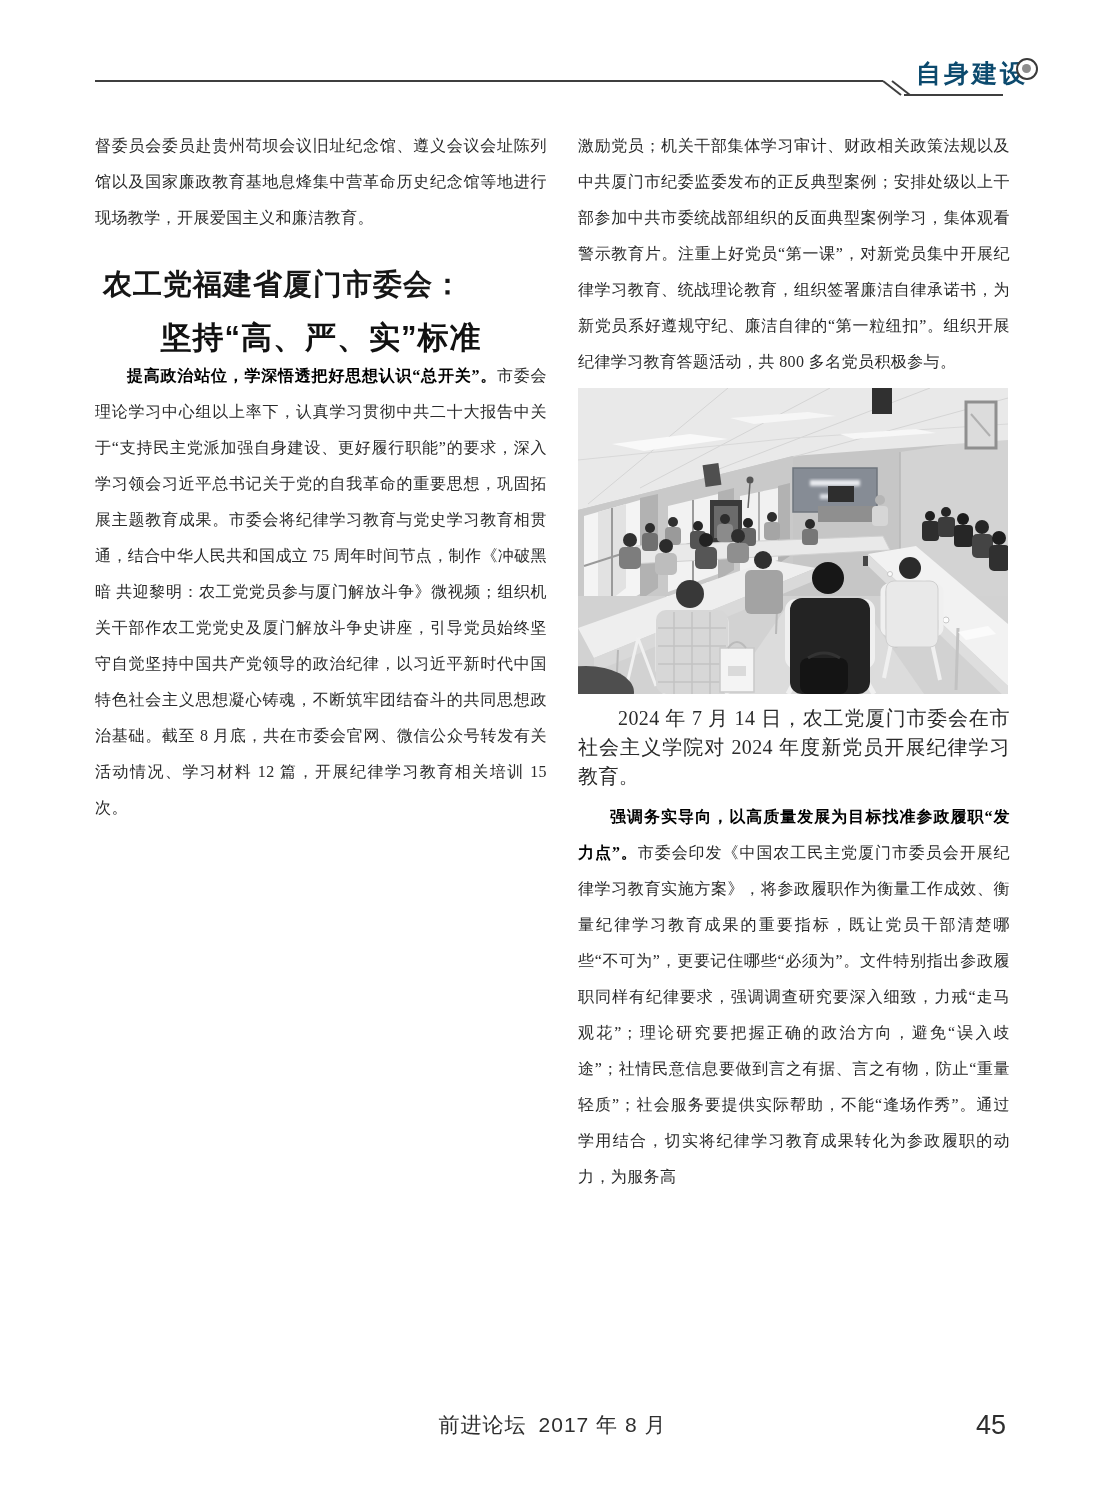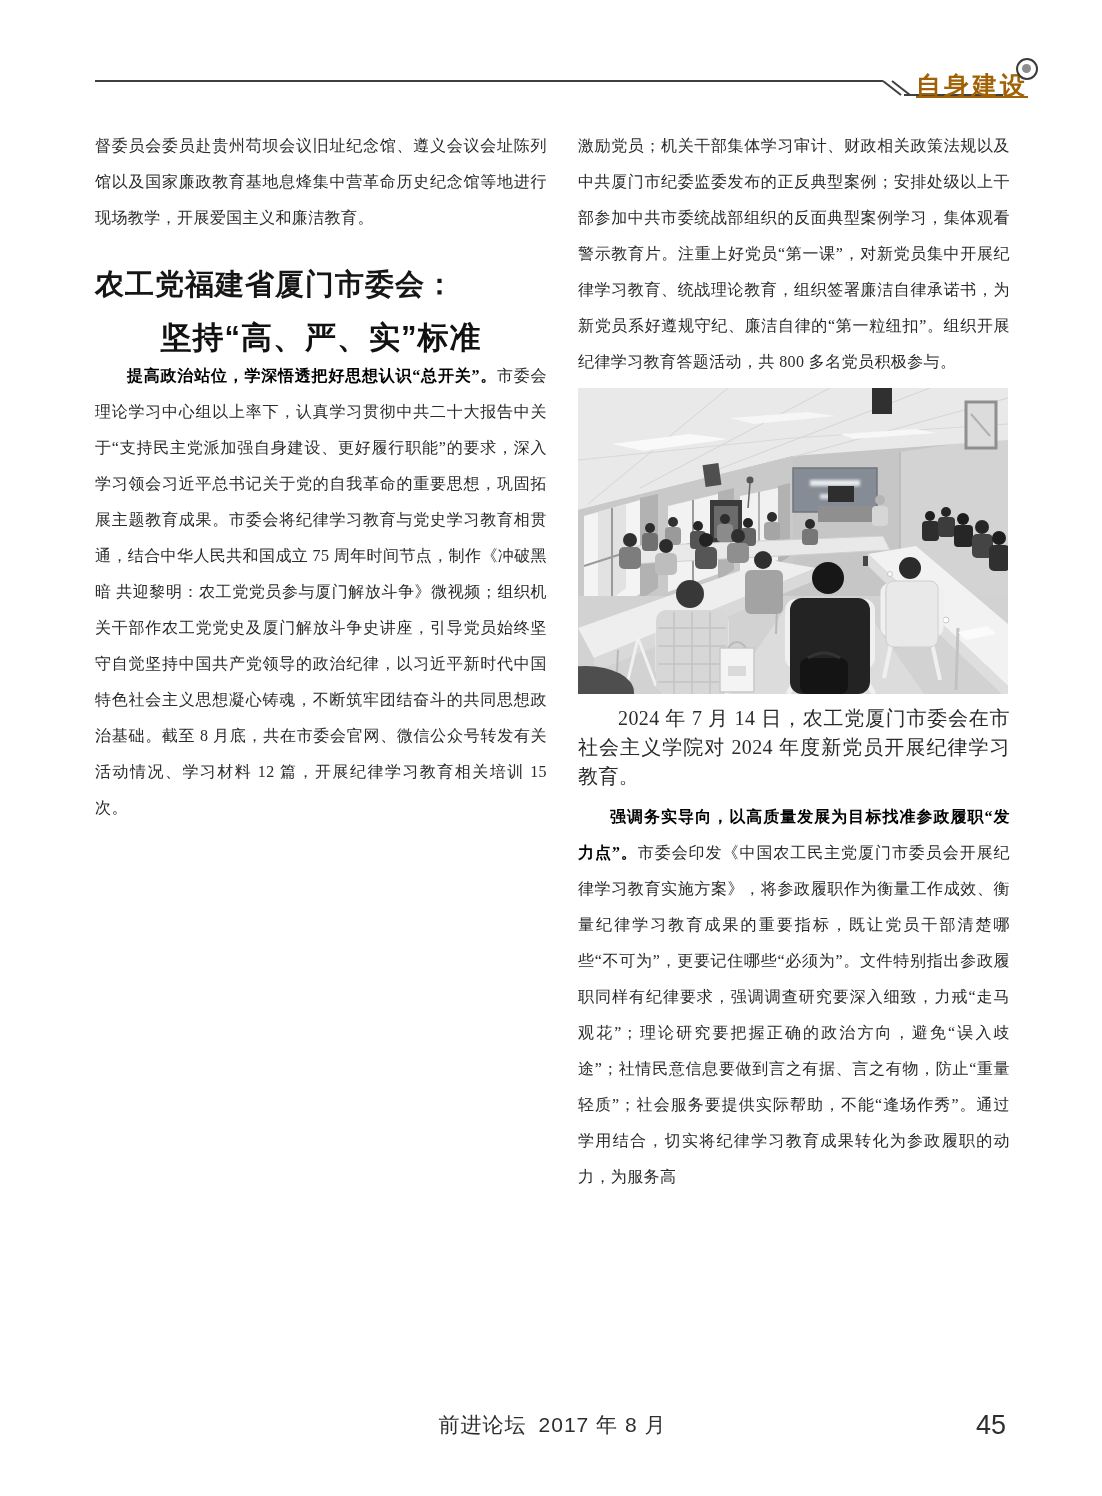--- a/index.html
+++ b/index.html
@@ -3,43 +3,43 @@
 <meta charset="utf-8">
 <style>
   html,body{margin:0;padding:0;background:#ffffff;}
   .page{
     position:relative;width:1102px;height:1496px;background:#ffffff;overflow:hidden;
     font-family:"Liberation Serif","DejaVu Serif",serif;color:#262626;
   }
   
   .hdr-rule{position:absolute;left:95px;top:68px;width:915px;height:34px;}
   .section-label{
-    position:absolute;left:916px;top:70px;
+    position:absolute;left:916px;top:58px;
     font:bold 25px/30px "Liberation Sans","DejaVu Sans",sans-serif;
-    color:#a16207;letter-spacing:3px;white-space:nowrap;text-decoration:underline;
+    color:#0c4a6e;letter-spacing:3px;white-space:nowrap;
   }
   .target-icon{
     position:absolute;left:1016px;top:58px;width:22px;height:22px;border-radius:50%;
     border:2.5px solid #3a3a3a;box-sizing:border-box;background:#fff;
   }
   .target-icon .inner{
     position:absolute;left:4px;top:4px;width:9px;height:9px;border-radius:50%;background:#8d8d8d;
   }
   
   .col{position:absolute;top:128px;}
   .col-left{left:95px;width:452px;}
   .col-right{left:578px;width:432px;}
   .col p{
     margin:0;font-size:16px;line-height:36px;text-align:justify;
     text-indent:2em;letter-spacing:0.4px;color:#2a2a2a;
   }
   .col p.noindent{text-indent:0;}
   .lead{font-weight:bold;color:#000000;}
   .org-heading{
-    margin:30px 0 0;font:bold 29px/36px "Liberation Sans","DejaVu Sans",sans-serif;
+    margin:30px 8px 0;font:bold 29px/36px "Liberation Sans","DejaVu Sans",sans-serif;
     color:#161616;letter-spacing:1px;
   }
   .article-title{
     margin:16px 0 0;font:bold 31px/40px "Liberation Sans","DejaVu Sans",sans-serif;
     color:#111;text-align:center;letter-spacing:1px;
   }
   .first-after-title{margin-top:14px !important;}
   
   figure.photo{margin:8px 0 0;padding:0;width:430px;height:306px;}
   figure.photo svg{display:block;}

